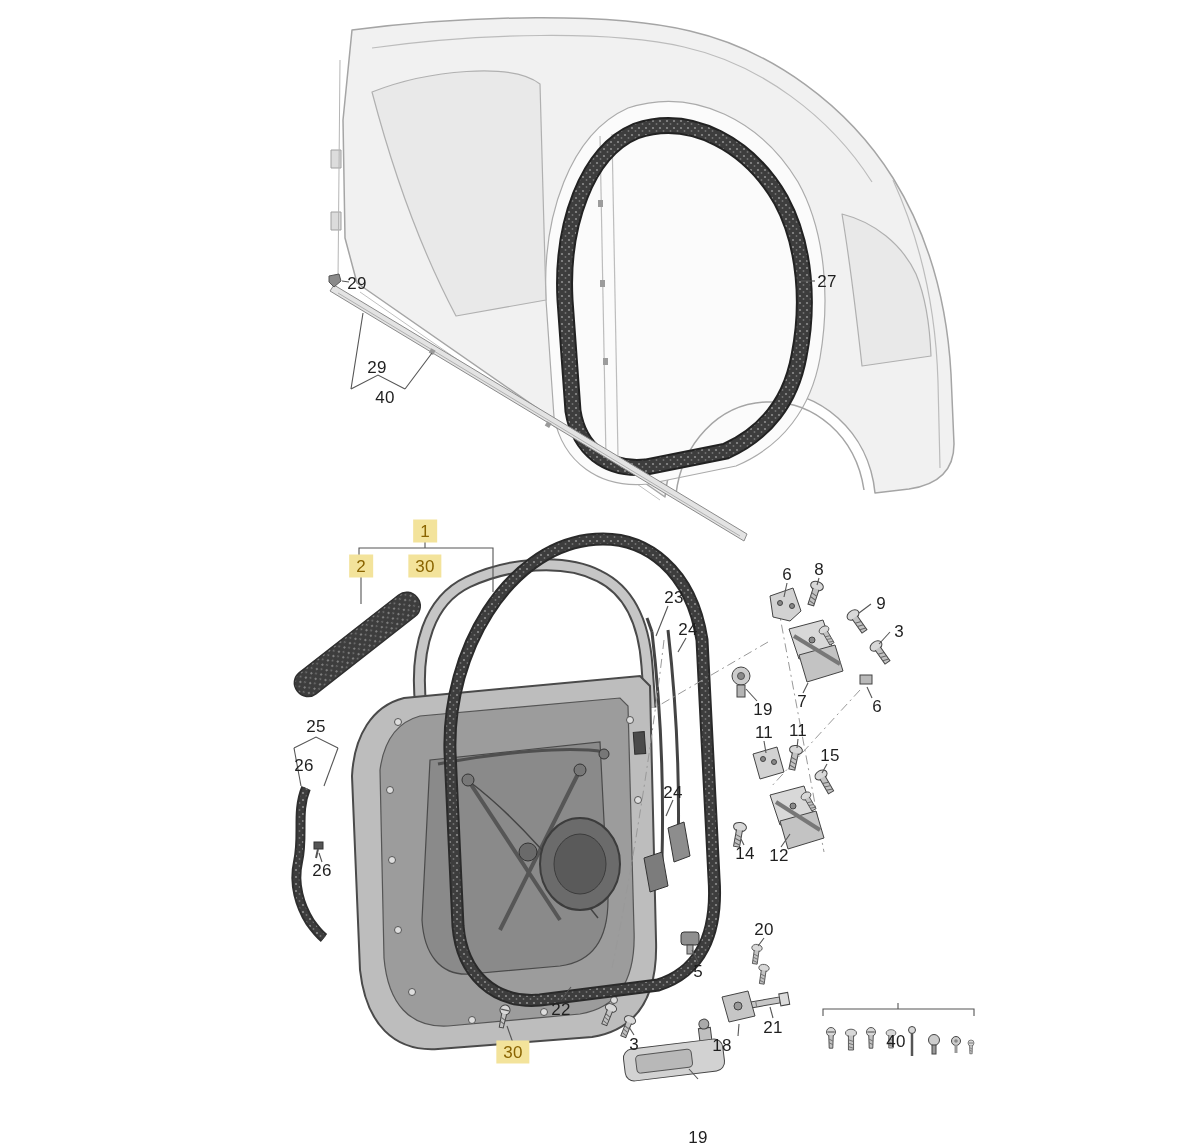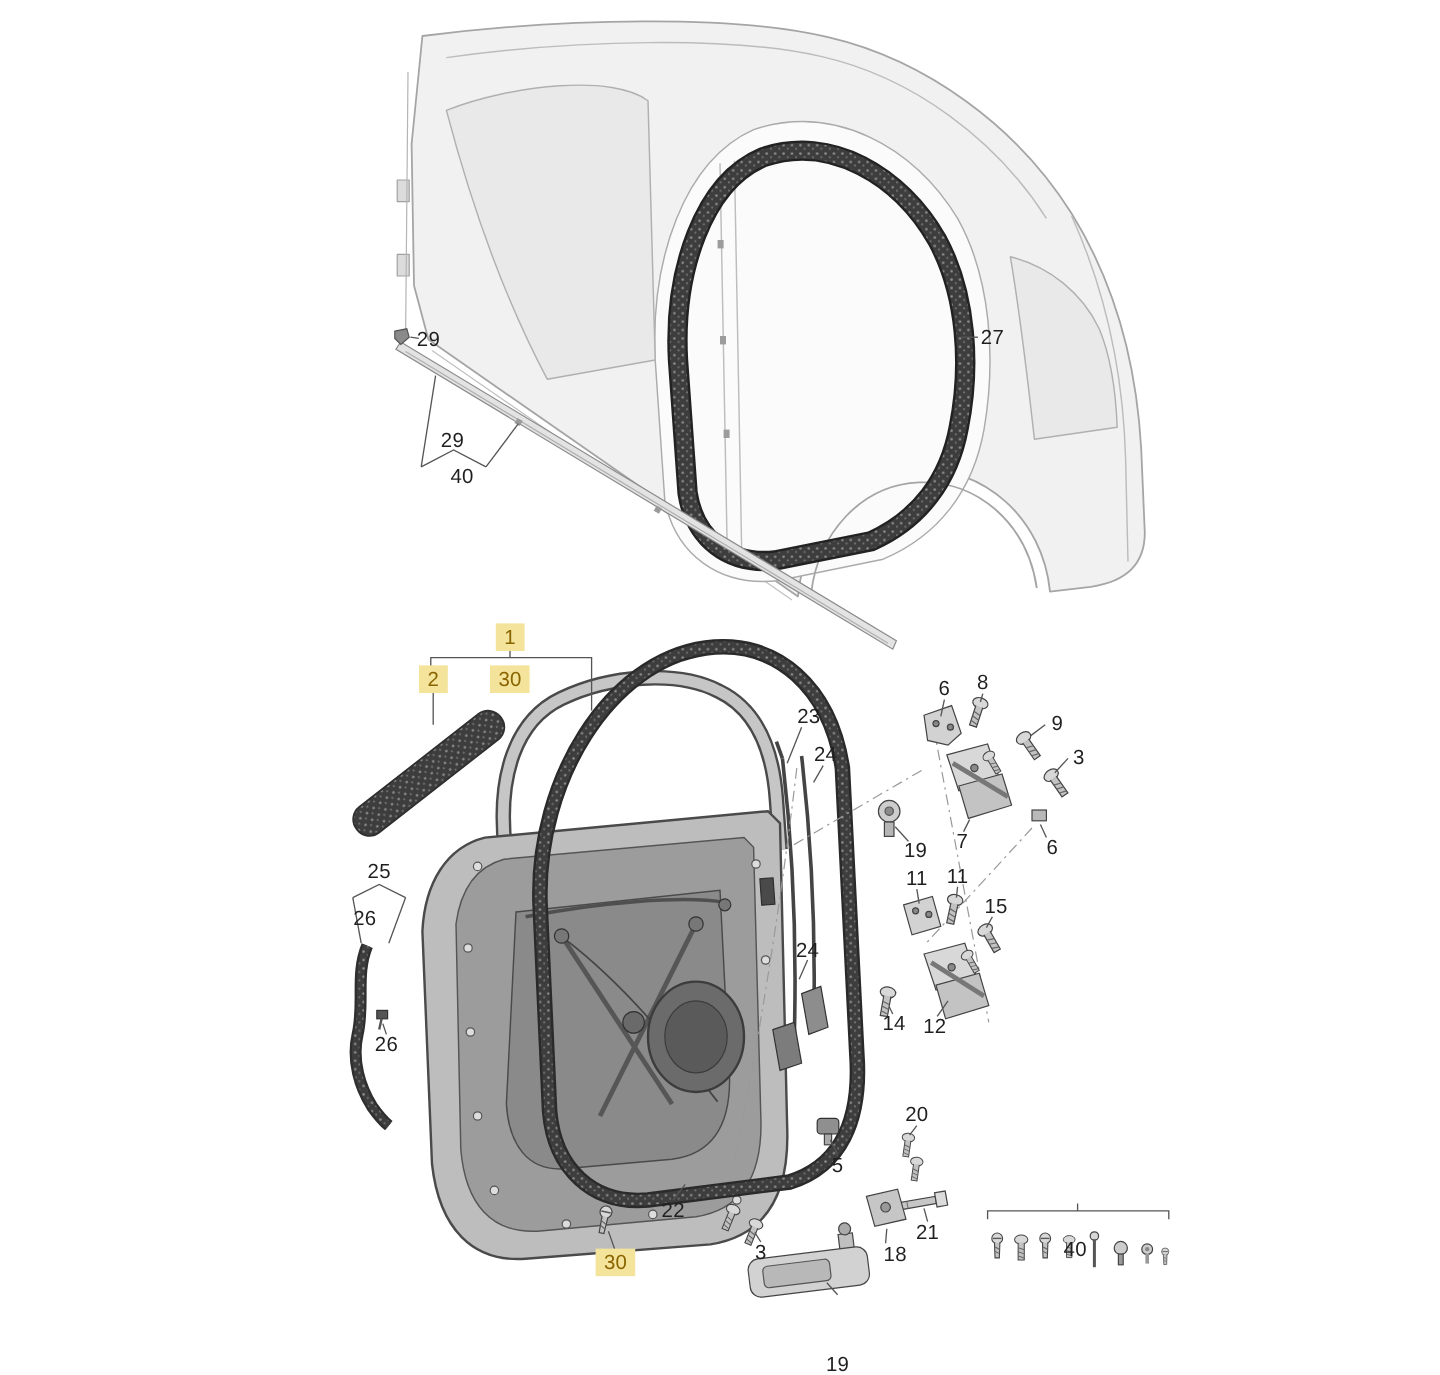--- a/index.html
+++ b/index.html
@@ -305,18 +305,18 @@
 <div class="callout" style="left:316px;top:726px">25</div>
 <div class="callout" style="left:304px;top:765px">26</div>
 <div class="callout" style="left:322px;top:870px">26</div>
 <div class="callout" style="left:673px;top:792px">24</div>
 
 <div class="callout" style="left:698px;top:971px">5</div>
 <div class="callout" style="left:561px;top:1009px">22</div>
 <div class="callout" style="left:634px;top:1044px">3</div>
 <div class="callout hl" style="left:513px;top:1052px">30</div>
 <div class="callout" style="left:698px;top:1137px">19</div>
-<div class="callout" style="left:746px;top:1045px">18</div>
+<div class="callout" style="left:722px;top:1045px">18</div>
 <div class="callout" style="left:764px;top:929px">20</div>
 <div class="callout" style="left:773px;top:1027px">21</div>
 <div class="callout" style="left:896px;top:1041px">40</div>
 
 </div>
 
 </body></html>

